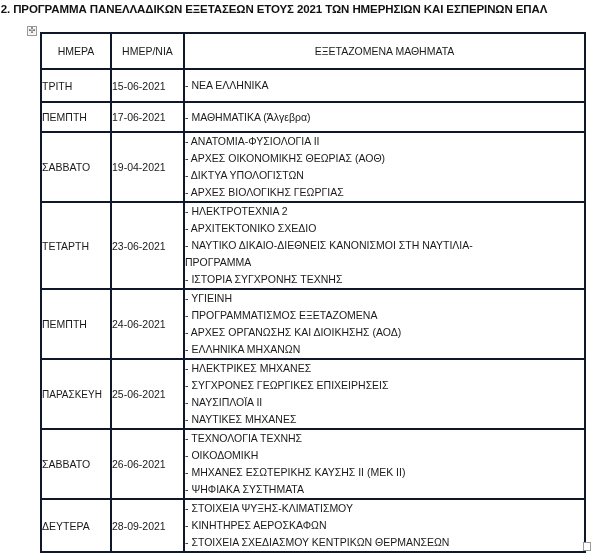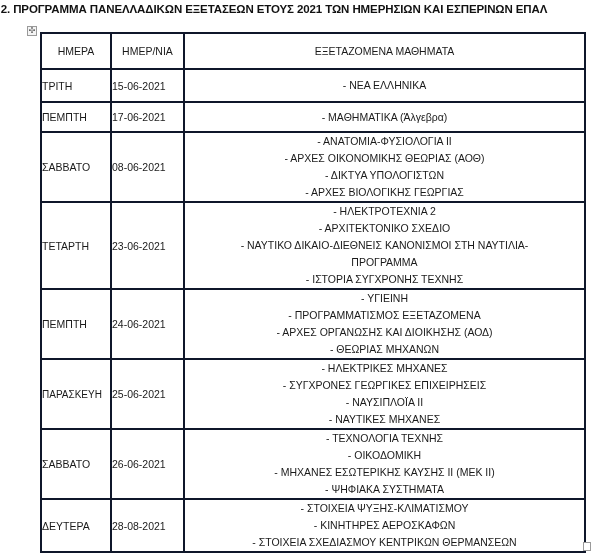--- a/index.html
+++ b/index.html
@@ -30,21 +30,21 @@
     table.schedule td, table.schedule th {
       border: 2px solid #0f172a; padding: 0; vertical-align: middle;
       font-weight: normal;
     }
     col.c-day { width: 70px; }
     col.c-date { width: 73px; }
     col.c-subj { width: 401px; }
     th { height: 34px; text-align: center; font-size: 10.5px; }
     td.day, td.date { text-align: left; }
     td.day.small { font-size: 10px; }
-    td.subjects { padding-left: 5px; text-align: center; }
+    td.subjects { padding-left: 5px; text-align: left; }
     .subj-line { line-height: 17px; white-space: nowrap; }
   </style>
 </head>
 <body>
 
 <div class="title">2. ΠΡΟΓΡΑΜΜΑ ΠΑΝΕΛΛΑΔΙΚΩΝ ΕΞΕΤΑΣΕΩΝ ΕΤΟΥΣ 2021 ΤΩΝ ΗΜΕΡΗΣΙΩΝ ΚΑΙ ΕΣΠΕΡΙΝΩΝ ΕΠΑΛ</div>
 
 <div class="move-handle">✣</div>
 
 <table class="schedule">
@@ -73,21 +73,21 @@
     <tr style="height:30px">
       <td class="day">ΠΕΜΠΤΗ</td>
       <td class="date">17-06-2021</td>
       <td class="subjects">
         <div class="subj-line">- ΜΑΘΗΜΑΤΙΚΑ (Άλγεβρα)</div>
       </td>
     </tr>
 
     <tr style="height:68px">
       <td class="day">ΣΑΒΒΑΤΟ</td>
-      <td class="date">08-06-2021</td>
+      <td class="date">19-04-2021</td>
       <td class="subjects">
         <div class="subj-line">- ΑΝΑΤΟΜΙΑ-ΦΥΣΙΟΛΟΓΙΑ ΙΙ</div>
         <div class="subj-line">- ΑΡΧΕΣ ΟΙΚΟΝΟΜΙΚΗΣ ΘΕΩΡΙΑΣ (ΑΟΘ)</div>
         <div class="subj-line">- ΔΙΚΤΥΑ ΥΠΟΛΟΓΙΣΤΩΝ</div>
         <div class="subj-line">- ΑΡΧΕΣ ΒΙΟΛΟΓΙΚΗΣ ΓΕΩΡΓΙΑΣ</div>
       </td>
     </tr>
 
     <tr style="height:86px">
       <td class="day">ΤΕΤΑΡΤΗ</td>
@@ -101,21 +101,21 @@
       </td>
     </tr>
 
     <tr style="height:68px">
       <td class="day">ΠΕΜΠΤΗ</td>
       <td class="date">24-06-2021</td>
       <td class="subjects">
         <div class="subj-line">- ΥΓΙΕΙΝΗ</div>
         <div class="subj-line">- ΠΡΟΓΡΑΜΜΑΤΙΣΜΟΣ ΕΞΕΤΑΖΟΜΕΝΑ</div>
         <div class="subj-line">- ΑΡΧΕΣ ΟΡΓΑΝΩΣΗΣ ΚΑΙ ΔΙΟΙΚΗΣΗΣ (ΑΟΔ)</div>
-        <div class="subj-line">- ΘΕΩΡΙΑΣ ΜΗΧΑΝΩΝ</div>
+        <div class="subj-line">- ΕΛΛΗΝΙΚΑ ΜΗΧΑΝΩΝ</div>
       </td>
     </tr>
 
     <tr style="height:69px">
       <td class="day small">ΠΑΡΑΣΚΕΥΗ</td>
       <td class="date">25-06-2021</td>
       <td class="subjects">
         <div class="subj-line">- ΗΛΕΚΤΡΙΚΕΣ ΜΗΧΑΝΕΣ</div>
         <div class="subj-line">- ΣΥΓΧΡΟΝΕΣ ΓΕΩΡΓΙΚΕΣ ΕΠΙΧΕΙΡΗΣΕΙΣ</div>
         <div class="subj-line">- ΝΑΥΣΙΠΛΟΪΑ ΙΙ</div>
@@ -129,21 +129,21 @@
       <td class="subjects">
         <div class="subj-line">- ΤΕΧΝΟΛΟΓΙΑ ΤΕΧΝΗΣ</div>
         <div class="subj-line">- ΟΙΚΟΔΟΜΙΚΗ</div>
         <div class="subj-line">- ΜΗΧΑΝΕΣ ΕΣΩΤΕΡΙΚΗΣ ΚΑΥΣΗΣ ΙΙ (ΜΕΚ ΙΙ)</div>
         <div class="subj-line">- ΨΗΦΙΑΚΑ ΣΥΣΤΗΜΑΤΑ</div>
       </td>
     </tr>
 
     <tr style="height:51px">
       <td class="day">ΔΕΥΤΕΡΑ</td>
-      <td class="date">28-08-2021</td>
+      <td class="date">28-09-2021</td>
       <td class="subjects">
         <div class="subj-line">- ΣΤΟΙΧΕΙΑ ΨΥΞΗΣ-ΚΛΙΜΑΤΙΣΜΟΥ</div>
         <div class="subj-line">- ΚΙΝΗΤΗΡΕΣ ΑΕΡΟΣΚΑΦΩΝ</div>
         <div class="subj-line">- ΣΤΟΙΧΕΙΑ ΣΧΕΔΙΑΣΜΟΥ ΚΕΝΤΡΙΚΩΝ ΘΕΡΜΑΝΣΕΩΝ</div>
       </td>
     </tr>
   </tbody>
 </table>
 
 <div class="resize-handle"></div>

